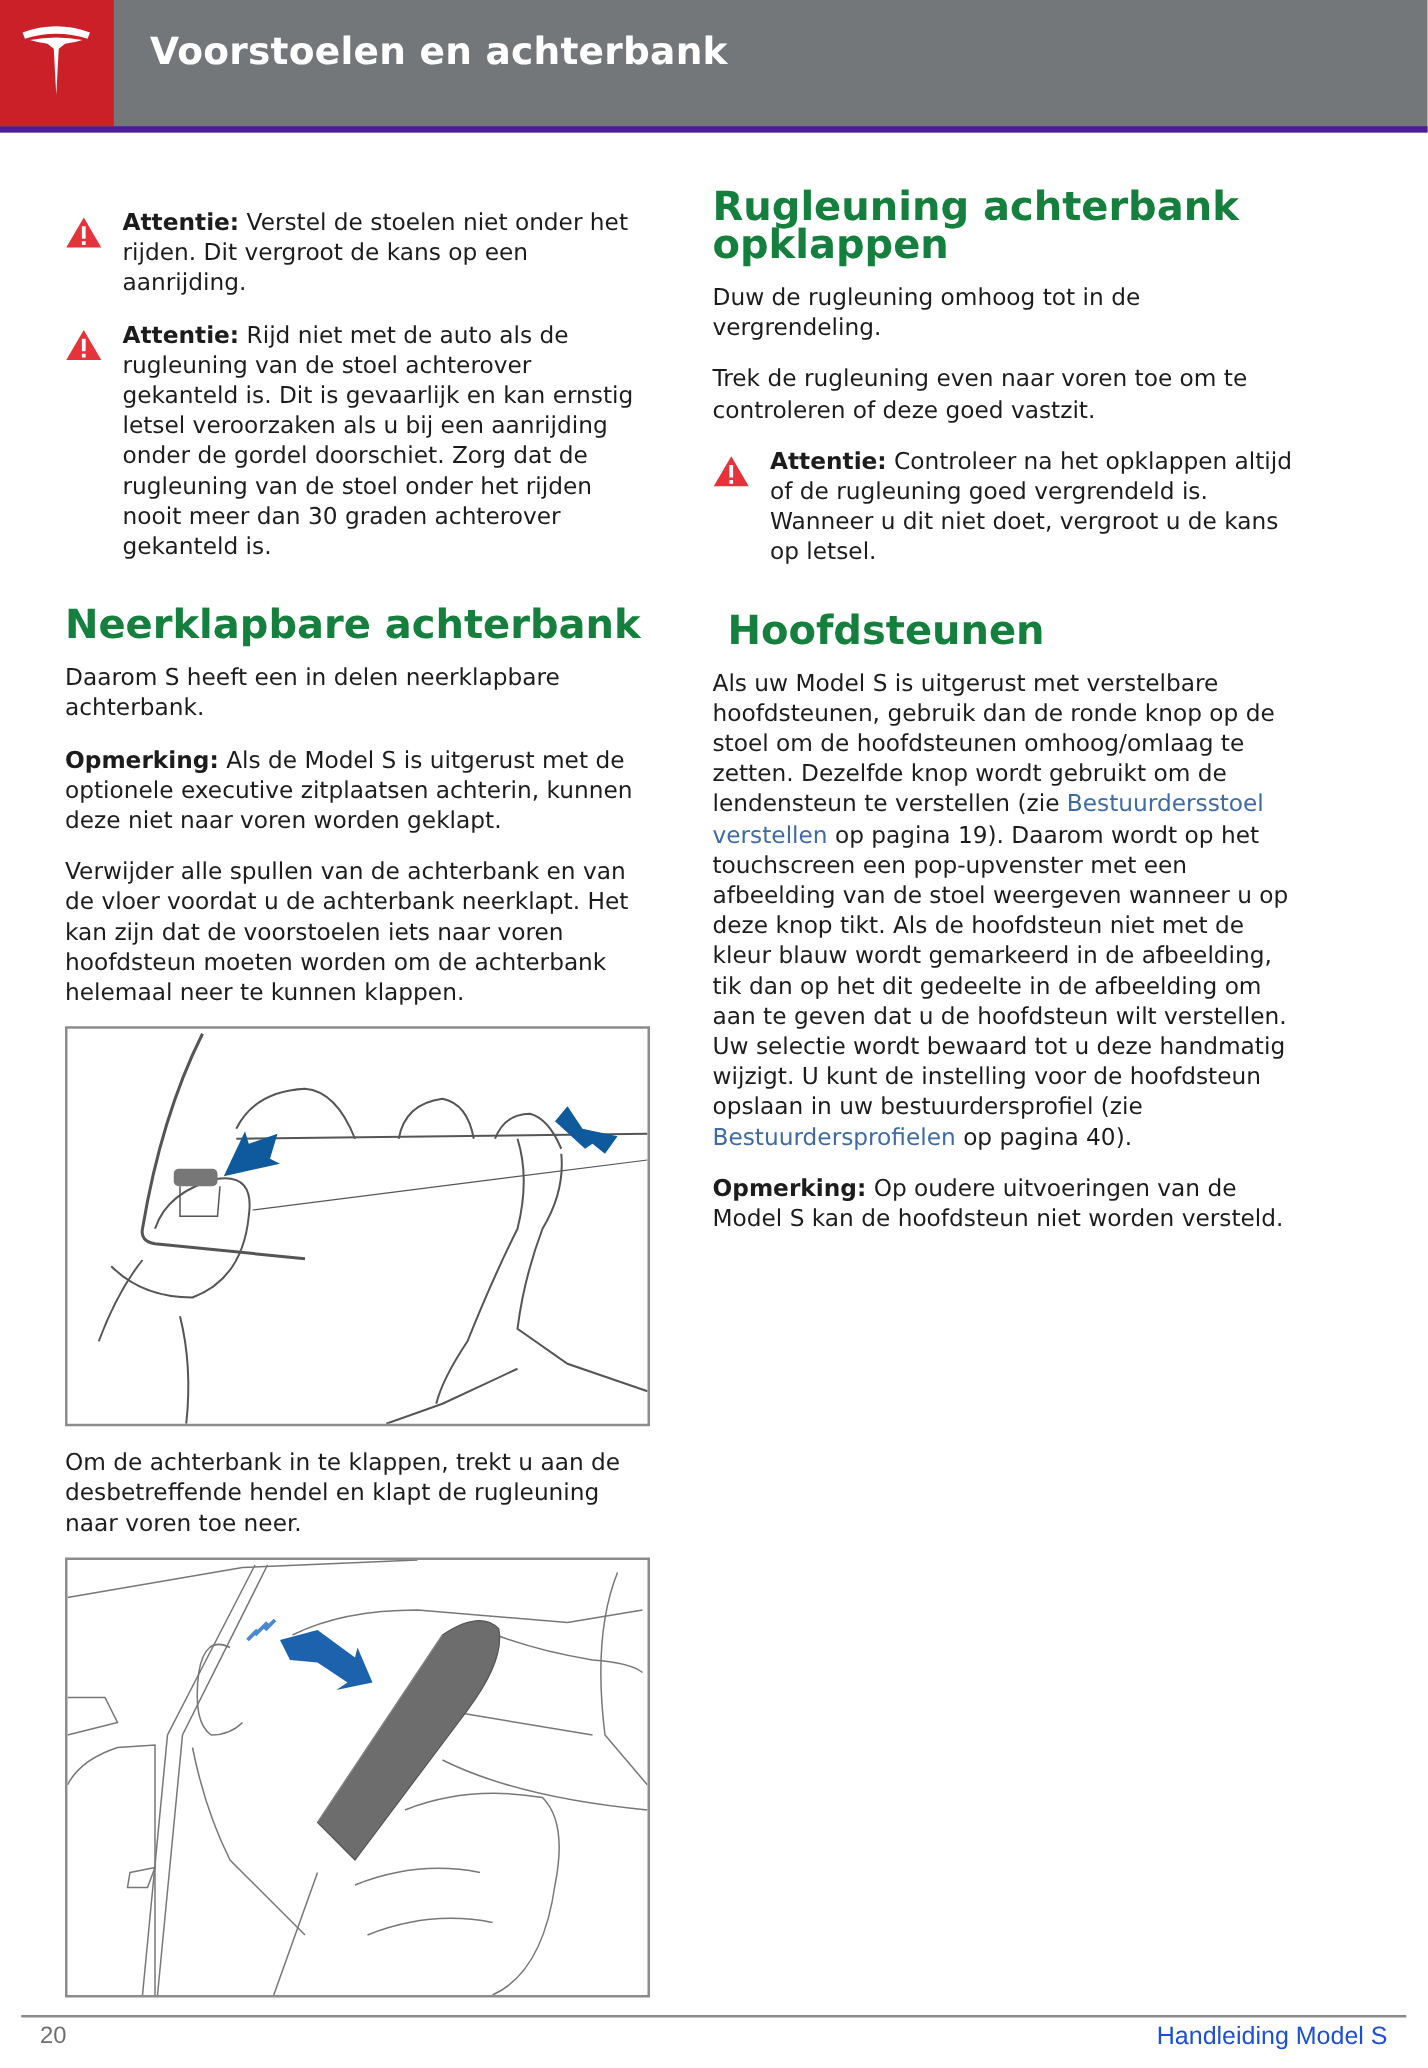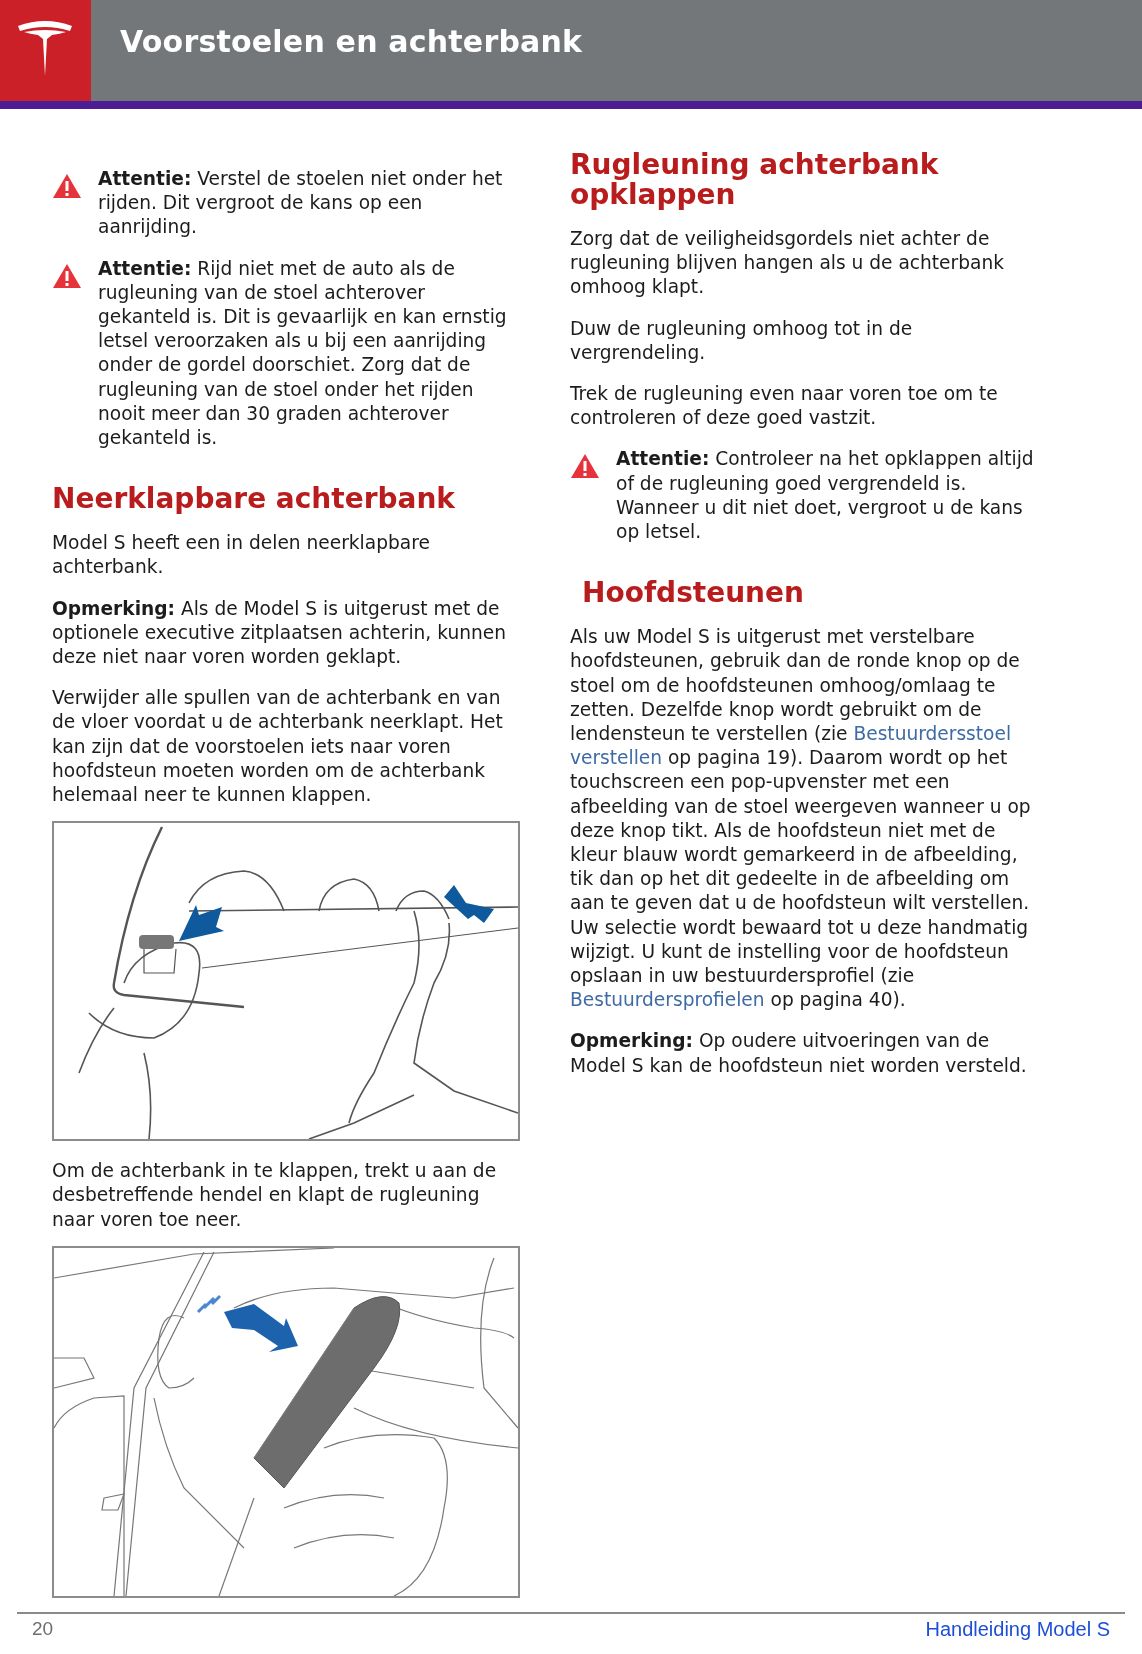--- a/index.html
+++ b/index.html
@@ -1,30 +1,30 @@
 <!DOCTYPE html>
 <html><head>
 <meta charset="utf-8">
 <style>
   html, body { margin: 0; padding: 0; background: #ffffff; }
   body { width: 1142px; height: 1654px; position: relative; overflow: hidden;
          font-family: "DejaVu Sans", sans-serif; color: #1a1a1a; }
   .header { position: absolute; left: 0; top: 0; width: 1142px; height: 101px; background: #737779;
-            border-bottom: 8px solid #4c1d95; }
+            border-bottom: 5px solid #4c1d95; }
   .logo-block { position: absolute; left: 0; top: 0; width: 91px; height: 101px; background: #cc2029; }
   .logo-block svg { position: absolute; left: 16px; top: 18px; }
   .header-title { position: absolute; left: 120px; top: 24px; font-size: 30px; font-weight: bold;
                   color: #ffffff; letter-spacing: 0.2px; }
 
   .col { position: absolute; top: 150px; width: 470px; }
   .col-left { left: 52px; }
   .col-right { left: 570px; width: 475px; }
 
   p { margin: 17px 0 11px 0; font-size: 18.6px; line-height: 24.2px; color: #1c1c1c; }
-  h2 { margin: 0 0 14px 0; font-size: 28px; font-weight: bold; color: #b91c1c; line-height: 30px; }
+  h2 { margin: 0 0 14px 0; font-size: 32px; font-weight: bold; color: #15803d; line-height: 30px; }
   .b { font-weight: bold; }
   a.link { color: #3e6aa5; text-decoration: none; }
 
   .warning { position: relative; padding-left: 46px; margin-bottom: 11px; }
   .warning .warn-icon { position: absolute; left: 0; top: 6px; width: 30px; height: 26px; }
 
   .figure { position: relative; width: 468px; border: 2px solid #8c8c8c; background: #fff; margin: 14px 0 18px 0; box-sizing: border-box; }
   .fig1 { height: 320px; }
   .fig2 { height: 352px; }
   .figure svg { position: absolute; left: 0; top: 0; }
@@ -58,21 +58,21 @@
   <div class="warning">
     <svg class="warn-icon" viewBox="0 0 30 26">
       <path d="M15 1 L29 25 L1 25 Z" fill="#e5323b"></path>
       <rect x="13.5" y="8" width="3" height="10" fill="#fff"></rect>
         <rect x="13.5" y="20" width="3" height="3" fill="#fff"></rect>
     </svg>
     <p><span class="b">Attentie:</span><span> Rijd niet met de auto als de rugleuning van de stoel achterover gekanteld is. Dit is gevaarlijk en kan ernstig letsel veroorzaken als u bij een aanrijding onder de gordel doorschiet. Zorg dat de rugleuning van de stoel onder het rijden nooit meer dan 30 graden achterover gekanteld is.</span></p>
   </div>
 
   <h2 style="margin-top:34px;">Neerklapbare achterbank</h2>
-  <p>Model S heeft een in delen neerklapbare achterbank.</p>
+  <p>Daarom S heeft een in delen neerklapbare achterbank.</p>
   <p><span class="b">Opmerking:</span><span> Als de Model S is uitgerust met de optionele executive zitplaatsen achterin, kunnen deze niet naar voren worden geklapt.</span></p>
   <p>Verwijder alle spullen van de achterbank en van de vloer voordat u de achterbank neerklapt. Het kan zijn dat de voorstoelen iets naar voren hoofdsteun moeten worden om de achterbank helemaal neer te kunnen klappen.</p>
 
   <div class="figure fig1">
     <svg width="464" height="316" viewBox="0 0 464 316">
       <g fill="none" stroke="#555" stroke-width="1.6">
         <path d="M108 4 Q75 70 60 160 Q58 170 70 172 Q150 180 190 184" stroke-width="2.4"></path>
         <path d="M60 185 Q40 210 25 250"></path>
         <path d="M70 160 Q80 130 120 120 Q150 116 145 150 Q140 200 100 215 Q60 215 35 190"></path>
         <path d="M135 80 Q150 50 190 48 Q215 50 230 88"></path>
@@ -118,21 +118,20 @@
       <path d="M200 210 L300 60 Q330 40 345 55 Q350 80 320 120 L230 240 Z" fill="#6d6d6d" stroke="#555" stroke-width="1"></path>
       <path d="M200 210 L300 60" fill="none" stroke="#888" stroke-width="1"></path>
       <path d="M170 64 L200 56 L230 78 L232 70 L244 98 L215 104 L224 98 L200 82 L178 80 Z" fill="#1d62ad"></path>
       <path d="M158 56 L166 48 M150 60 L160 50 M144 64 L152 56" stroke="#4a88d0" stroke-width="3"></path>
     </svg>
   </div>
 </div>
 
 <div class="col col-right">
   <h2>Rugleuning achterbank opklappen</h2>
-  <p>Zorg dat de veiligheidsgordels niet achter de rugleuning blijven hangen als u de achterbank omhoog klapt.</p>
   <p>Duw de rugleuning omhoog tot in de vergrendeling.</p>
   <p>Trek de rugleuning even naar voren toe om te controleren of deze goed vastzit.</p>
   <div class="warning">
     <svg class="warn-icon" viewBox="0 0 30 26">
       <path d="M15 1 L29 25 L1 25 Z" fill="#e5323b"></path>
       <rect x="13.5" y="8" width="3" height="10" fill="#fff"></rect>
         <rect x="13.5" y="20" width="3" height="3" fill="#fff"></rect>
     </svg>
     <p><span class="b">Attentie:</span><span> Controleer na het opklappen altijd of de rugleuning goed vergrendeld is. Wanneer u dit niet doet, vergroot u de kans op letsel.</span></p>
   </div>

